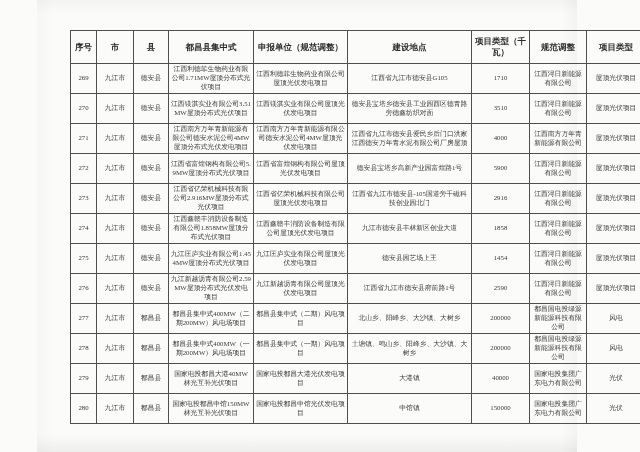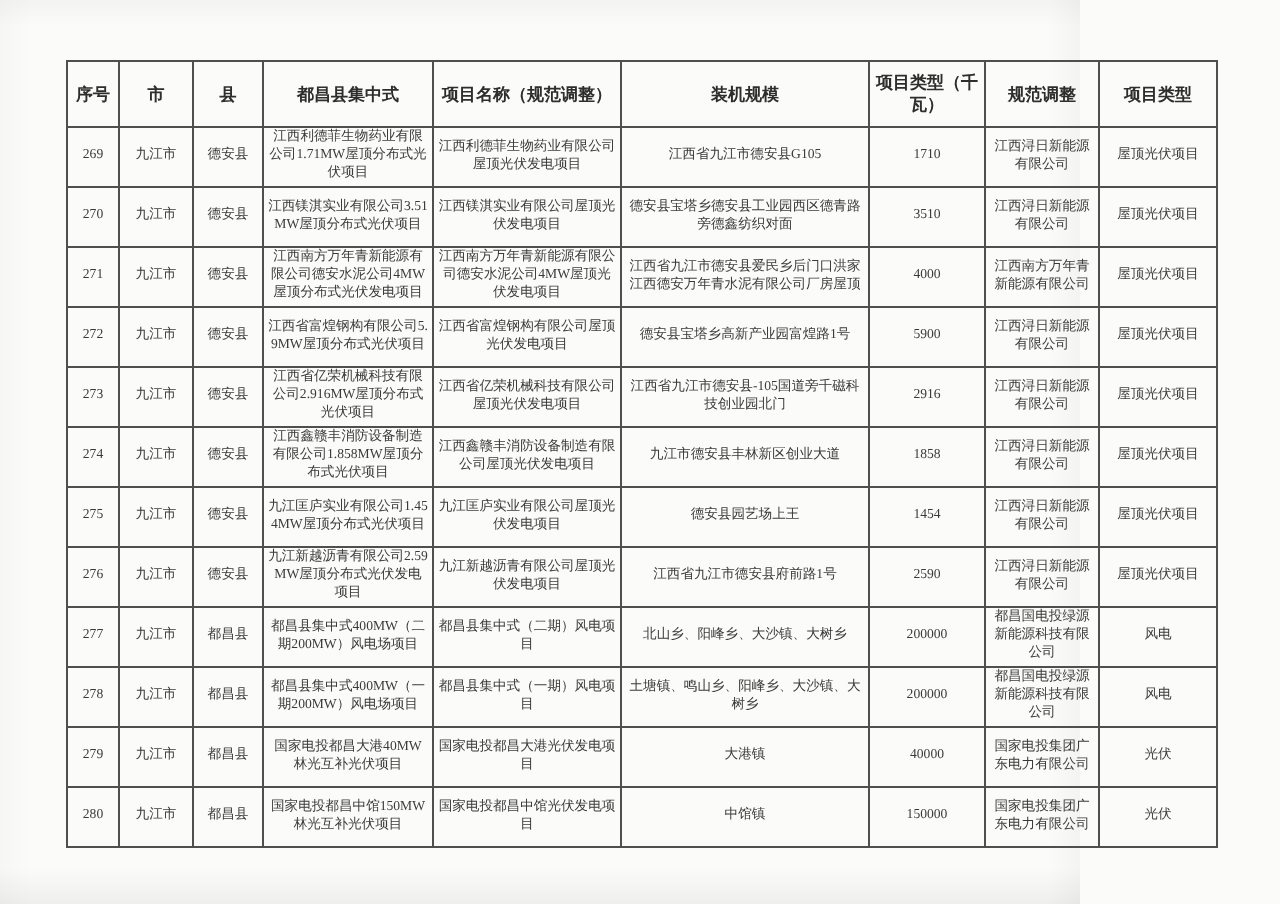--- a/index.html
+++ b/index.html
@@ -12,20 +12,21 @@
     overflow: hidden;
   }
   .page {
     position: relative;
     width: 540px;
     height: 452px;
     background:
       linear-gradient(180deg, rgba(0,0,0,0.03) 0%, rgba(0,0,0,0) 3%, rgba(0,0,0,0) 96%, rgba(0,0,0,0.05) 100%),
       linear-gradient(90deg, rgba(0,0,0,0.02) 0%, rgba(0,0,0,0) 3%, rgba(0,0,0,0) 97%, rgba(0,0,0,0.03) 100%),
       #fbfbfa;
+    margin-left: 37px;
   }
   table.doc-table {
     position: absolute;
     left: 33px;
     top: 30px;
     width: 575px;
     border-collapse: collapse;
     table-layout: fixed;
   }
   table.doc-table th,
@@ -77,22 +78,22 @@
       <col style="width:58px">
       <col style="width:57px">
       <col style="width:59px">
     </colgroup>
     <thead>
       <tr>
           <th>序号</th>
           <th>市</th>
           <th>县</th>
           <th>都昌县集中式</th>
-          <th>项目名称（规范调整）</th>
-          <th>装机规模</th>
+          <th>申报单位（规范调整）</th>
+          <th>建设地点</th>
           <th>项目类型（千瓦）</th>
           <th>规范调整</th>
           <th>项目类型</th>
         </tr>
     </thead>
     <tbody>
         <tr>
           <td>269</td>
           <td>九江市</td>
           <td>德安县</td>

